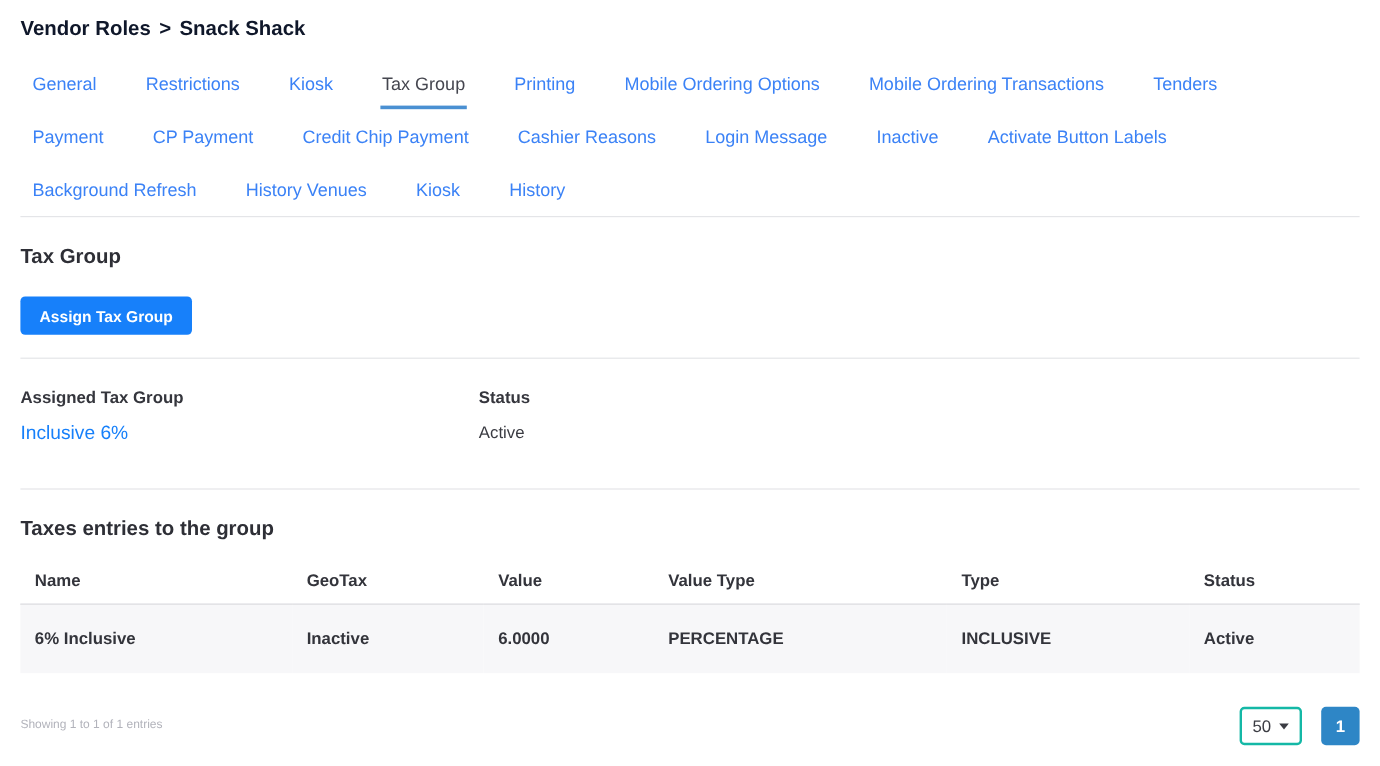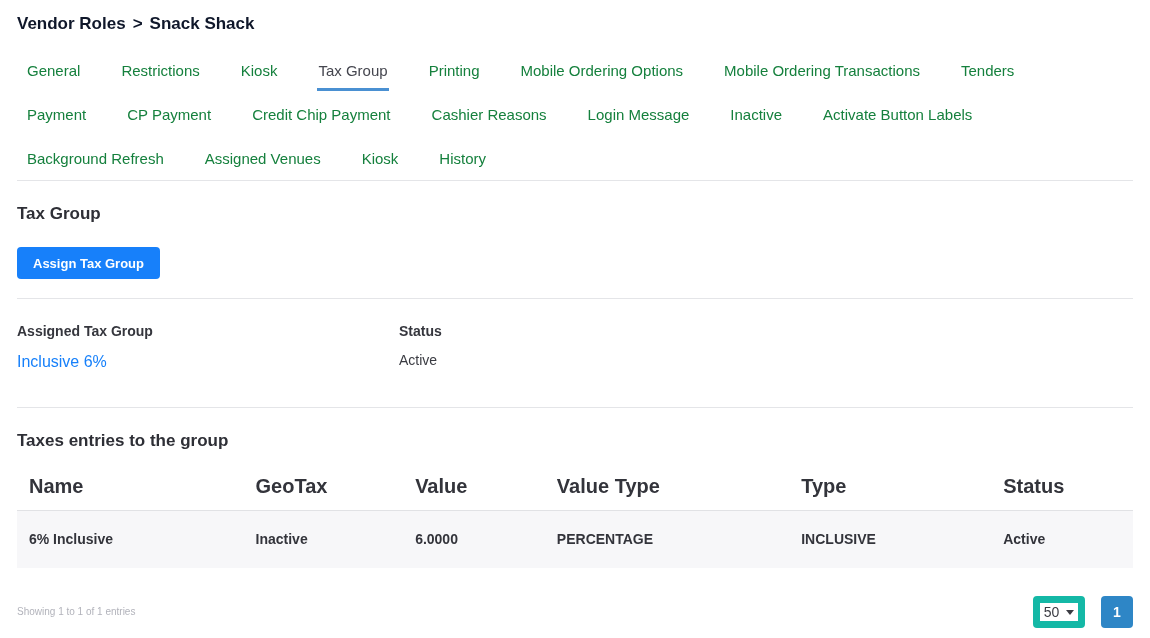--- a/index.html
+++ b/index.html
@@ -19,21 +19,21 @@
   .page{padding:13px 17px 0;}
 
   
   .breadcrumb{font-size:17px;font-weight:700;color:#0f172a;line-height:22px;}
   .crumb-sep{margin:0 7px;}
 
   
   .tabs{margin-top:13px;padding-left:10px;}
   .tab-row{display:flex;align-items:stretch;height:44px;column-gap:41px;}
   .tab{
-    display:flex;align-items:center;font-size:15px;color:#15803d;
+    display:flex;align-items:center;font-size:15px;color:#3b82f6;
     cursor:pointer;position:relative;white-space:nowrap;
   }
   .tab.active{color:#45464f;}
   .tab.active::after{
     content:"";position:absolute;left:-1px;right:-1px;bottom:1px;height:3px;
     background:var(--tab-underline-blue,#4a90d2);
   }
 
   .divider{border:none;border-top:1px solid #e4e5e8;margin:0;}
   .hr-fields{margin-top:19px;}
@@ -51,38 +51,38 @@
   .fields{display:flex;margin-top:24px;}
   .field{width:382px;}
   .field + .field{width:auto;}
   .field-label{font-size:14px;font-weight:700;color:#35363d;line-height:16px;}
   .field-value{font-size:14px;color:#3a3b42;margin-top:12px;line-height:18px;}
   a.field-value.link{font-size:16px;color:var(--link-blue,#1780fa);text-decoration:none;margin-top:14px;display:inline-block;}
 
   
   table.tax-table{width:100%;border-collapse:collapse;margin-top:20px;table-layout:fixed;}
   .tax-table th{
-    text-align:left;font-size:20px;font-weight:700;color:#33343b;
+    text-align:left;font-size:14px;font-weight:700;color:#33343b;
     padding:4px 12px 12px;border-bottom:1px solid #e1e2e5;
   }
   .tax-table th:nth-child(1){width:20.3%;}
   .tax-table th:nth-child(2){width:14.3%;}
   .tax-table th:nth-child(3){width:12.7%;}
   .tax-table th:nth-child(4){width:21.9%;}
   .tax-table th:nth-child(5){width:18.1%;}
   .tax-table th:nth-child(6){width:12.7%;}
   .tax-table tbody tr{background:var(--row-bg,#f7f7f9);font-weight:bold;}
   .tax-table td{font-size:14px;color:#33343b;padding:0 12px;height:57px;}
 
   
   .table-footer{display:flex;justify-content:space-between;align-items:center;margin-top:28px;}
   .showing{font-size:10px;color:#b2b3bb;}
   .pager{display:flex;align-items:center;}
   .page-size{
-    width:52px;height:32px;border:7px solid #14b8a6;border-radius:4px;background:#fff;
+    width:52px;height:32px;border:2px solid #14b8a6;border-radius:4px;background:#fff;
     display:flex;align-items:center;justify-content:center;gap:7px;cursor:pointer;
     font-size:14px;color:#3b3c43;margin-right:16px;
   }
   .caret{
     width:0;height:0;border-left:4px solid transparent;border-right:4px solid transparent;
     border-top:5px solid #3b3c43;margin-top:1px;
   }
   .page-btn{
     width:32px;height:32px;border:none;border-radius:4px;cursor:pointer;
     background:var(--pagination-blue,#2e86c6);color:#ffffff;font-size:14px;font-weight:700;
@@ -113,21 +113,21 @@
         <div class="tab">Payment</div>
         <div class="tab">CP Payment</div>
         <div class="tab">Credit Chip Payment</div>
         <div class="tab">Cashier Reasons</div>
         <div class="tab">Login Message</div>
         <div class="tab">Inactive</div>
         <div class="tab">Activate Button Labels</div>
       </div>
       <div class="tab-row">
         <div class="tab">Background Refresh</div>
-        <div class="tab">Assigned Venues</div>
+        <div class="tab">History Venues</div>
         <div class="tab">Kiosk</div>
         <div class="tab">History</div>
       </div>
     </nav>
 
   <hr class="divider">
 
   <h2 class="section">Tax Group</h2>
 
   <button class="btn-primary">Assign Tax Group</button>

